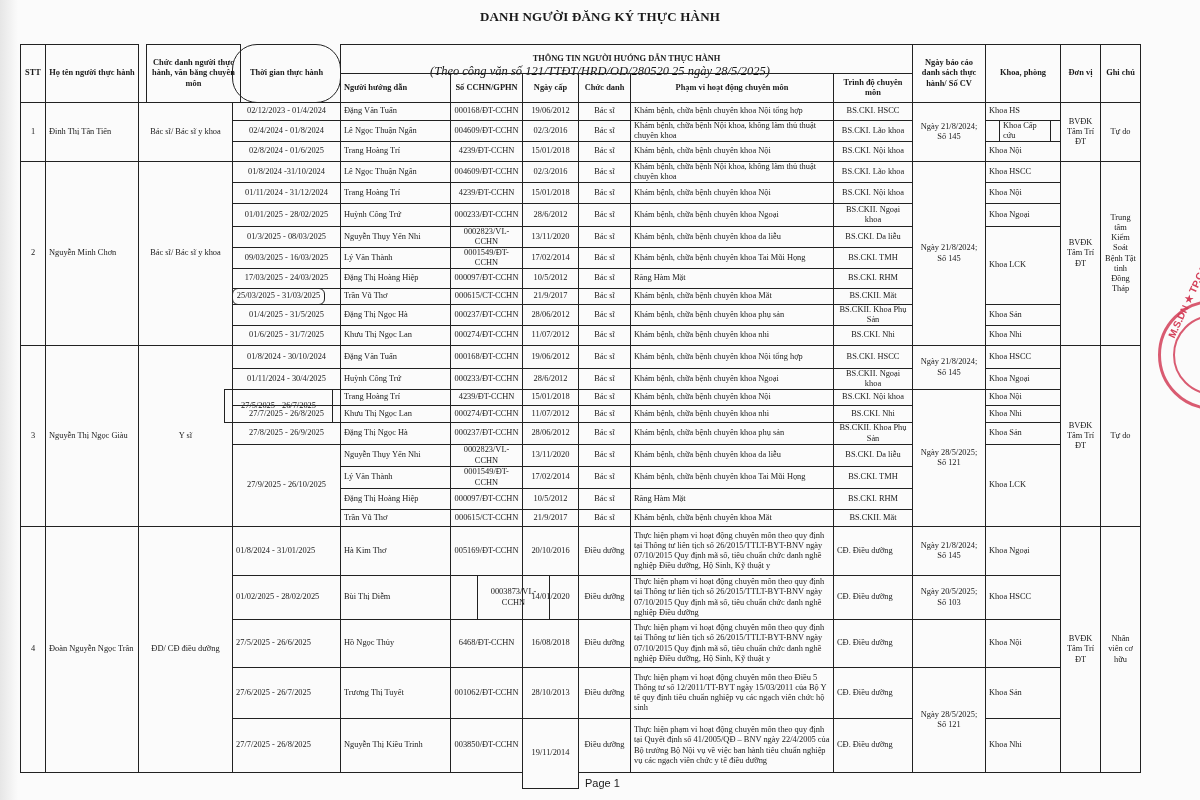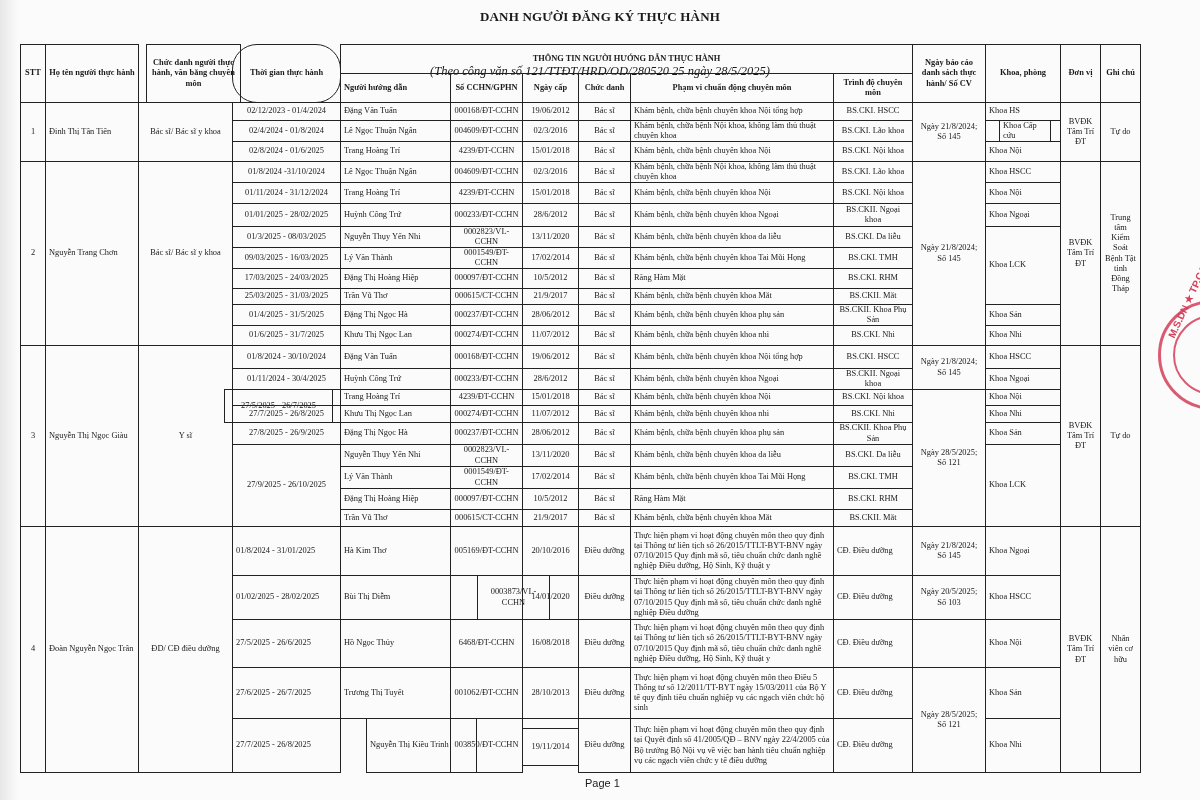--- a/index.html
+++ b/index.html
@@ -30,21 +30,21 @@
 <div id="table">
     <div class="cell c hd" style="left: 20px; width: 26px; top: 44px; height: 59px;">STT</div>
     <div class="cell c hd" style="left: 45px; width: 94px; top: 44px; height: 59px;">Họ tên người thực hành</div>
     <div class="cell c hd" style="left: 146px; width: 95px; top: 44px; height: 59px;">Chức danh người thực hành, văn bằng chuyên môn</div>
     <div class="cell c hd" style="left: 232px; width: 109px; top: 44px; height: 59px; border-radius: 25px;">Thời gian thực hành</div>
     <div class="cell c hd" style="left: 340px; width: 573px; top: 44px; height: 30px;">THÔNG TIN NGƯỜI HƯỚNG DẪN THỰC HÀNH</div>
     <div class="cell l hd" style="left: 340px; width: 111px; top: 73px; height: 30px;">Người hướng dẫn</div>
     <div class="cell c hd" style="left: 450px; width: 73px; top: 73px; height: 30px;">Số CCHN/GPHN</div>
     <div class="cell c hd" style="left: 522px; width: 57px; top: 73px; height: 30px;">Ngày cấp</div>
     <div class="cell c hd" style="left: 578px; width: 53px; top: 73px; height: 30px;">Chức danh</div>
-    <div class="cell c hd" style="left: 630px; width: 204px; top: 73px; height: 30px;">Phạm vi chuẩn động chuyên môn</div>
+    <div class="cell c hd" style="left: 630px; width: 204px; top: 73px; height: 30px;">Phạm vi hoạt động chuyên môn</div>
     <div class="cell c hd" style="left: 833px; width: 80px; top: 73px; height: 30px;">Trình độ chuyên môn</div>
     <div class="cell c hd" style="left: 912px; width: 74px; top: 44px; height: 59px;">Ngày báo cáo danh sách thực hành/ Số CV</div>
     <div class="cell c hd" style="left: 985px; width: 76px; top: 44px; height: 59px;">Khoa, phòng</div>
     <div class="cell c hd" style="left: 1060px; width: 41px; top: 44px; height: 59px;">Đơn vị</div>
     <div class="cell c hd" style="left: 1100px; width: 41px; top: 44px; height: 59px;">Ghi chú</div>
     <div class="cell c" style="left: 20px; width: 26px; top: 102px; height: 60px;">1</div>
     <div class="cell l" style="left: 45px; width: 94px; top: 102px; height: 60px;">Đinh Thị Tân Tiến</div>
     <div class="cell c" style="left: 138px; width: 95px; top: 102px; height: 60px;">Bác sĩ/ Bác sĩ y khoa</div>
     <div class="cell c" style="left: 1060px; width: 41px; top: 102px; height: 60px;">BVĐK Tâm Trí ĐT</div>
     <div class="cell c" style="left: 1100px; width: 41px; top: 102px; height: 60px;">Tự do</div>
@@ -67,21 +67,21 @@
     <div class="cell c" style="left: 450px; width: 73px; top: 141px; height: 21px;">4239/ĐT-CCHN</div>
     <div class="cell c" style="left: 522px; width: 57px; top: 141px; height: 21px;">15/01/2018</div>
     <div class="cell c" style="left: 578px; width: 53px; top: 141px; height: 21px;">Bác sĩ</div>
     <div class="cell l" style="left: 630px; width: 204px; top: 141px; height: 21px;">Khám bệnh, chữa bệnh chuyên khoa Nội</div>
     <div class="cell c" style="left: 833px; width: 80px; top: 141px; height: 21px;">BS.CKI. Nội khoa</div>
     <div class="cell l" style="left: 985px; width: 76px; top: 102px; height: 19px;">Khoa HS</div>
     <div class="cell l" style="left: 999px; width: 52px; top: 120px; height: 22px;">Khoa Cấp cứu</div>
     <div class="cell l" style="left: 985px; width: 76px; top: 141px; height: 21px;">Khoa Nội</div>
     <div class="cell c" style="left: 912px; width: 74px; top: 102px; height: 60px;">Ngày 21/8/2024; Số 145</div>
     <div class="cell c" style="left: 20px; width: 26px; top: 161px; height: 185px;">2</div>
-    <div class="cell l" style="left: 45px; width: 94px; top: 161px; height: 185px;">Nguyễn Trang Chơn</div>
+    <div class="cell l" style="left: 45px; width: 94px; top: 161px; height: 185px;">Nguyễn Minh Chơn</div>
     <div class="cell c" style="left: 138px; width: 95px; top: 161px; height: 185px;">Bác sĩ/ Bác sĩ y khoa</div>
     <div class="cell c" style="left: 1060px; width: 41px; top: 161px; height: 185px;">BVĐK Tâm Trí ĐT</div>
     <div class="cell c" style="left: 1100px; width: 41px; top: 161px; height: 185px;">Trung tâm Kiểm Soát Bệnh Tật tỉnh Đồng Tháp</div>
     <div class="cell c" style="left: 232px; width: 109px; top: 161px; height: 22px;">01/8/2024 -31/10/2024</div>
     <div class="cell l" style="left: 340px; width: 111px; top: 161px; height: 22px;">Lê Ngọc Thuận Ngân</div>
     <div class="cell c" style="left: 450px; width: 73px; top: 161px; height: 22px;">004609/ĐT-CCHN</div>
     <div class="cell c" style="left: 522px; width: 57px; top: 161px; height: 22px;">02/3/2016</div>
     <div class="cell c" style="left: 578px; width: 53px; top: 161px; height: 22px;">Bác sĩ</div>
     <div class="cell l" style="left: 630px; width: 204px; top: 161px; height: 22px;">Khám bệnh, chữa bệnh Nội khoa, không làm thủ thuật chuyên khoa</div>
     <div class="cell c" style="left: 833px; width: 80px; top: 161px; height: 22px;">BS.CKI. Lão khoa</div>
@@ -113,21 +113,21 @@
     <div class="cell c" style="left: 578px; width: 53px; top: 247px; height: 22px;">Bác sĩ</div>
     <div class="cell l" style="left: 630px; width: 204px; top: 247px; height: 22px;">Khám bệnh, chữa bệnh chuyên khoa Tai Mũi Họng</div>
     <div class="cell c" style="left: 833px; width: 80px; top: 247px; height: 22px;">BS.CKI. TMH</div>
     <div class="cell c" style="left: 232px; width: 109px; top: 268px; height: 21px;">17/03/2025 - 24/03/2025</div>
     <div class="cell l" style="left: 340px; width: 111px; top: 268px; height: 21px;">Đặng Thị Hoàng Hiệp</div>
     <div class="cell c" style="left: 450px; width: 73px; top: 268px; height: 21px;">000097/ĐT-CCHN</div>
     <div class="cell c" style="left: 522px; width: 57px; top: 268px; height: 21px;">10/5/2012</div>
     <div class="cell c" style="left: 578px; width: 53px; top: 268px; height: 21px;">Bác sĩ</div>
     <div class="cell l" style="left: 630px; width: 204px; top: 268px; height: 21px;">Răng Hàm Mặt</div>
     <div class="cell c" style="left: 833px; width: 80px; top: 268px; height: 21px;">BS.CKI. RHM</div>
-    <div class="cell c" style="left: 232px; width: 109px; top: 288px; height: 17px;">25/03/2025 - 31/03/2025</div>
+    <div class="cell c" style="left: 232px; width: 93px; top: 288px; height: 17px; border-radius: 6px;">25/03/2025 - 31/03/2025</div>
     <div class="cell l" style="left: 340px; width: 111px; top: 288px; height: 17px;">Trần Vũ Thơ</div>
     <div class="cell c" style="left: 450px; width: 73px; top: 288px; height: 17px;">000615/CT-CCHN</div>
     <div class="cell c" style="left: 522px; width: 57px; top: 288px; height: 17px;">21/9/2017</div>
     <div class="cell c" style="left: 578px; width: 53px; top: 288px; height: 17px;">Bác sĩ</div>
     <div class="cell l" style="left: 630px; width: 204px; top: 288px; height: 17px;">Khám bệnh, chữa bệnh chuyên khoa Mắt</div>
     <div class="cell c" style="left: 833px; width: 80px; top: 288px; height: 17px;">BS.CKII. Mắt</div>
     <div class="cell c" style="left: 232px; width: 109px; top: 304px; height: 22px;">01/4/2025 - 31/5/2025</div>
     <div class="cell l" style="left: 340px; width: 111px; top: 304px; height: 22px;">Đặng Thị Ngọc Hà</div>
     <div class="cell c" style="left: 450px; width: 73px; top: 304px; height: 22px;">000237/ĐT-CCHN</div>
     <div class="cell c" style="left: 522px; width: 57px; top: 304px; height: 22px;">28/06/2012</div>
@@ -248,23 +248,23 @@
     <div class="cell l" style="left: 630px; width: 204px; top: 619px; height: 49px;">Thực hiện phạm vi hoạt động chuyên môn theo quy định tại Thông tư liên tịch số 26/2015/TTLT-BYT-BNV ngày 07/10/2015 Quy định mã số, tiêu chuẩn chức danh nghề nghiệp Điều dưỡng, Hộ Sinh, Kỹ thuật y</div>
     <div class="cell l" style="left: 833px; width: 80px; top: 619px; height: 49px;">CĐ. Điều dưỡng</div>
     <div class="cell l" style="left: 232px; width: 109px; top: 667px; height: 52px;">27/6/2025 - 26/7/2025</div>
     <div class="cell l" style="left: 340px; width: 111px; top: 667px; height: 52px;">Trương Thị Tuyết</div>
     <div class="cell c" style="left: 450px; width: 73px; top: 667px; height: 52px;">001062/ĐT-CCHN</div>
     <div class="cell c" style="left: 522px; width: 57px; top: 667px; height: 52px;">28/10/2013</div>
     <div class="cell c" style="left: 578px; width: 53px; top: 667px; height: 52px;">Điều dưỡng</div>
     <div class="cell l" style="left: 630px; width: 204px; top: 667px; height: 52px;">Thực hiện phạm vi hoạt động chuyên môn theo Điều 5 Thông tư số 12/2011/TT-BYT ngày 15/03/2011 của Bộ Y tế quy định tiêu chuẩn nghiệp vụ các ngạch viên chức hộ sinh</div>
     <div class="cell l" style="left: 833px; width: 80px; top: 667px; height: 52px;">CĐ. Điều dưỡng</div>
     <div class="cell l" style="left: 232px; width: 109px; top: 718px; height: 55px;">27/7/2025 - 26/8/2025</div>
-    <div class="cell l" style="left: 340px; width: 111px; top: 718px; height: 55px; margin-left: 26px;">Nguyễn Thị Kiều Trinh</div>
+    <div class="cell l" style="left: 340px; width: 111px; top: 718px; height: 55px;">Nguyễn Thị Kiều Trinh</div>
     <div class="cell c" style="left: 450px; width: 73px; top: 718px; height: 55px;">003850/ĐT-CCHN</div>
-    <div class="cell c" style="left: 522px; width: 57px; top: 718px; height: 38px; margin-top: 10px;">19/11/2014</div>
+    <div class="cell c" style="left: 522px; width: 57px; top: 718px; height: 71px;">19/11/2014</div>
     <div class="cell c" style="left: 578px; width: 53px; top: 718px; height: 55px;">Điều dưỡng</div>
     <div class="cell l" style="left: 630px; width: 204px; top: 718px; height: 55px;">Thực hiện phạm vi hoạt động chuyên môn theo quy định tại Quyết định số 41/2005/QĐ – BNV ngày 22/4/2005 của Bộ trưởng Bộ Nội vụ về việc ban hành tiêu chuẩn nghiệp vụ các ngạch viên chức y tế điều dưỡng</div>
     <div class="cell l" style="left: 833px; width: 80px; top: 718px; height: 55px;">CĐ. Điều dưỡng</div>
     <div class="cell l" style="left: 985px; width: 76px; top: 526px; height: 50px;">Khoa Ngoại</div>
     <div class="cell l" style="left: 985px; width: 76px; top: 575px; height: 45px;">Khoa HSCC</div>
     <div class="cell l" style="left: 985px; width: 76px; top: 619px; height: 49px;">Khoa Nội</div>
     <div class="cell l" style="left: 985px; width: 76px; top: 667px; height: 52px;">Khoa Sản</div>
     <div class="cell l" style="left: 985px; width: 76px; top: 718px; height: 55px;">Khoa Nhi</div>
     <div class="cell c" style="left: 912px; width: 74px; top: 526px; height: 50px;">Ngày 21/8/2024; Số 145</div>
     <div class="cell c" style="left: 912px; width: 74px; top: 575px; height: 45px;">Ngày 20/5/2025; Số 103</div>

